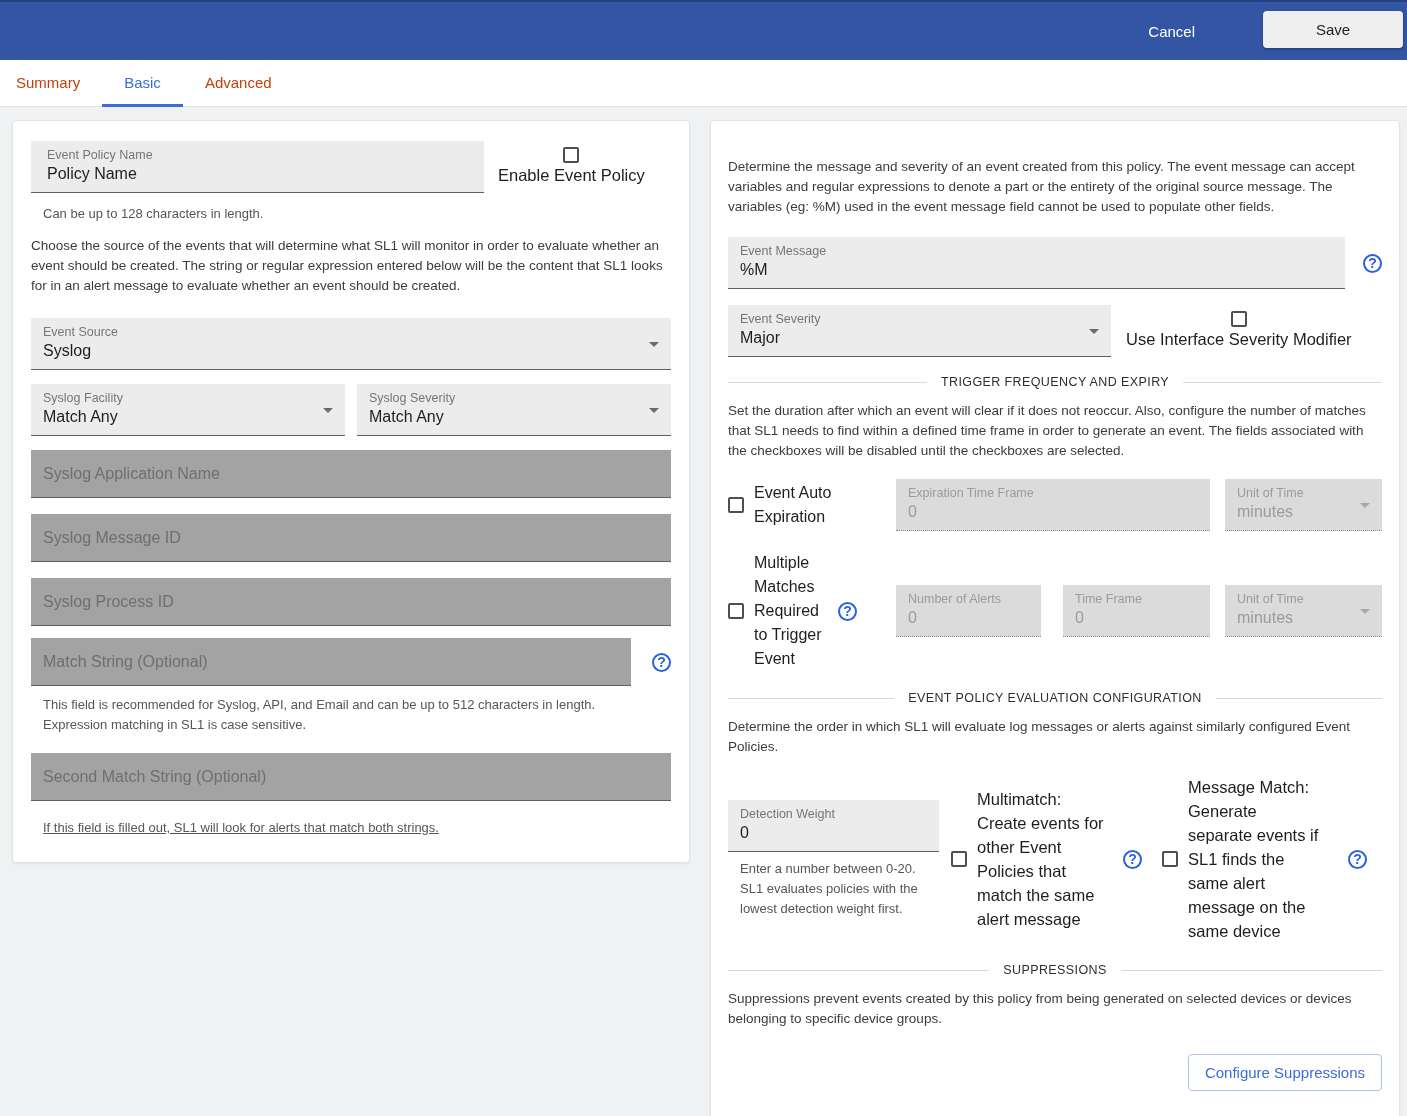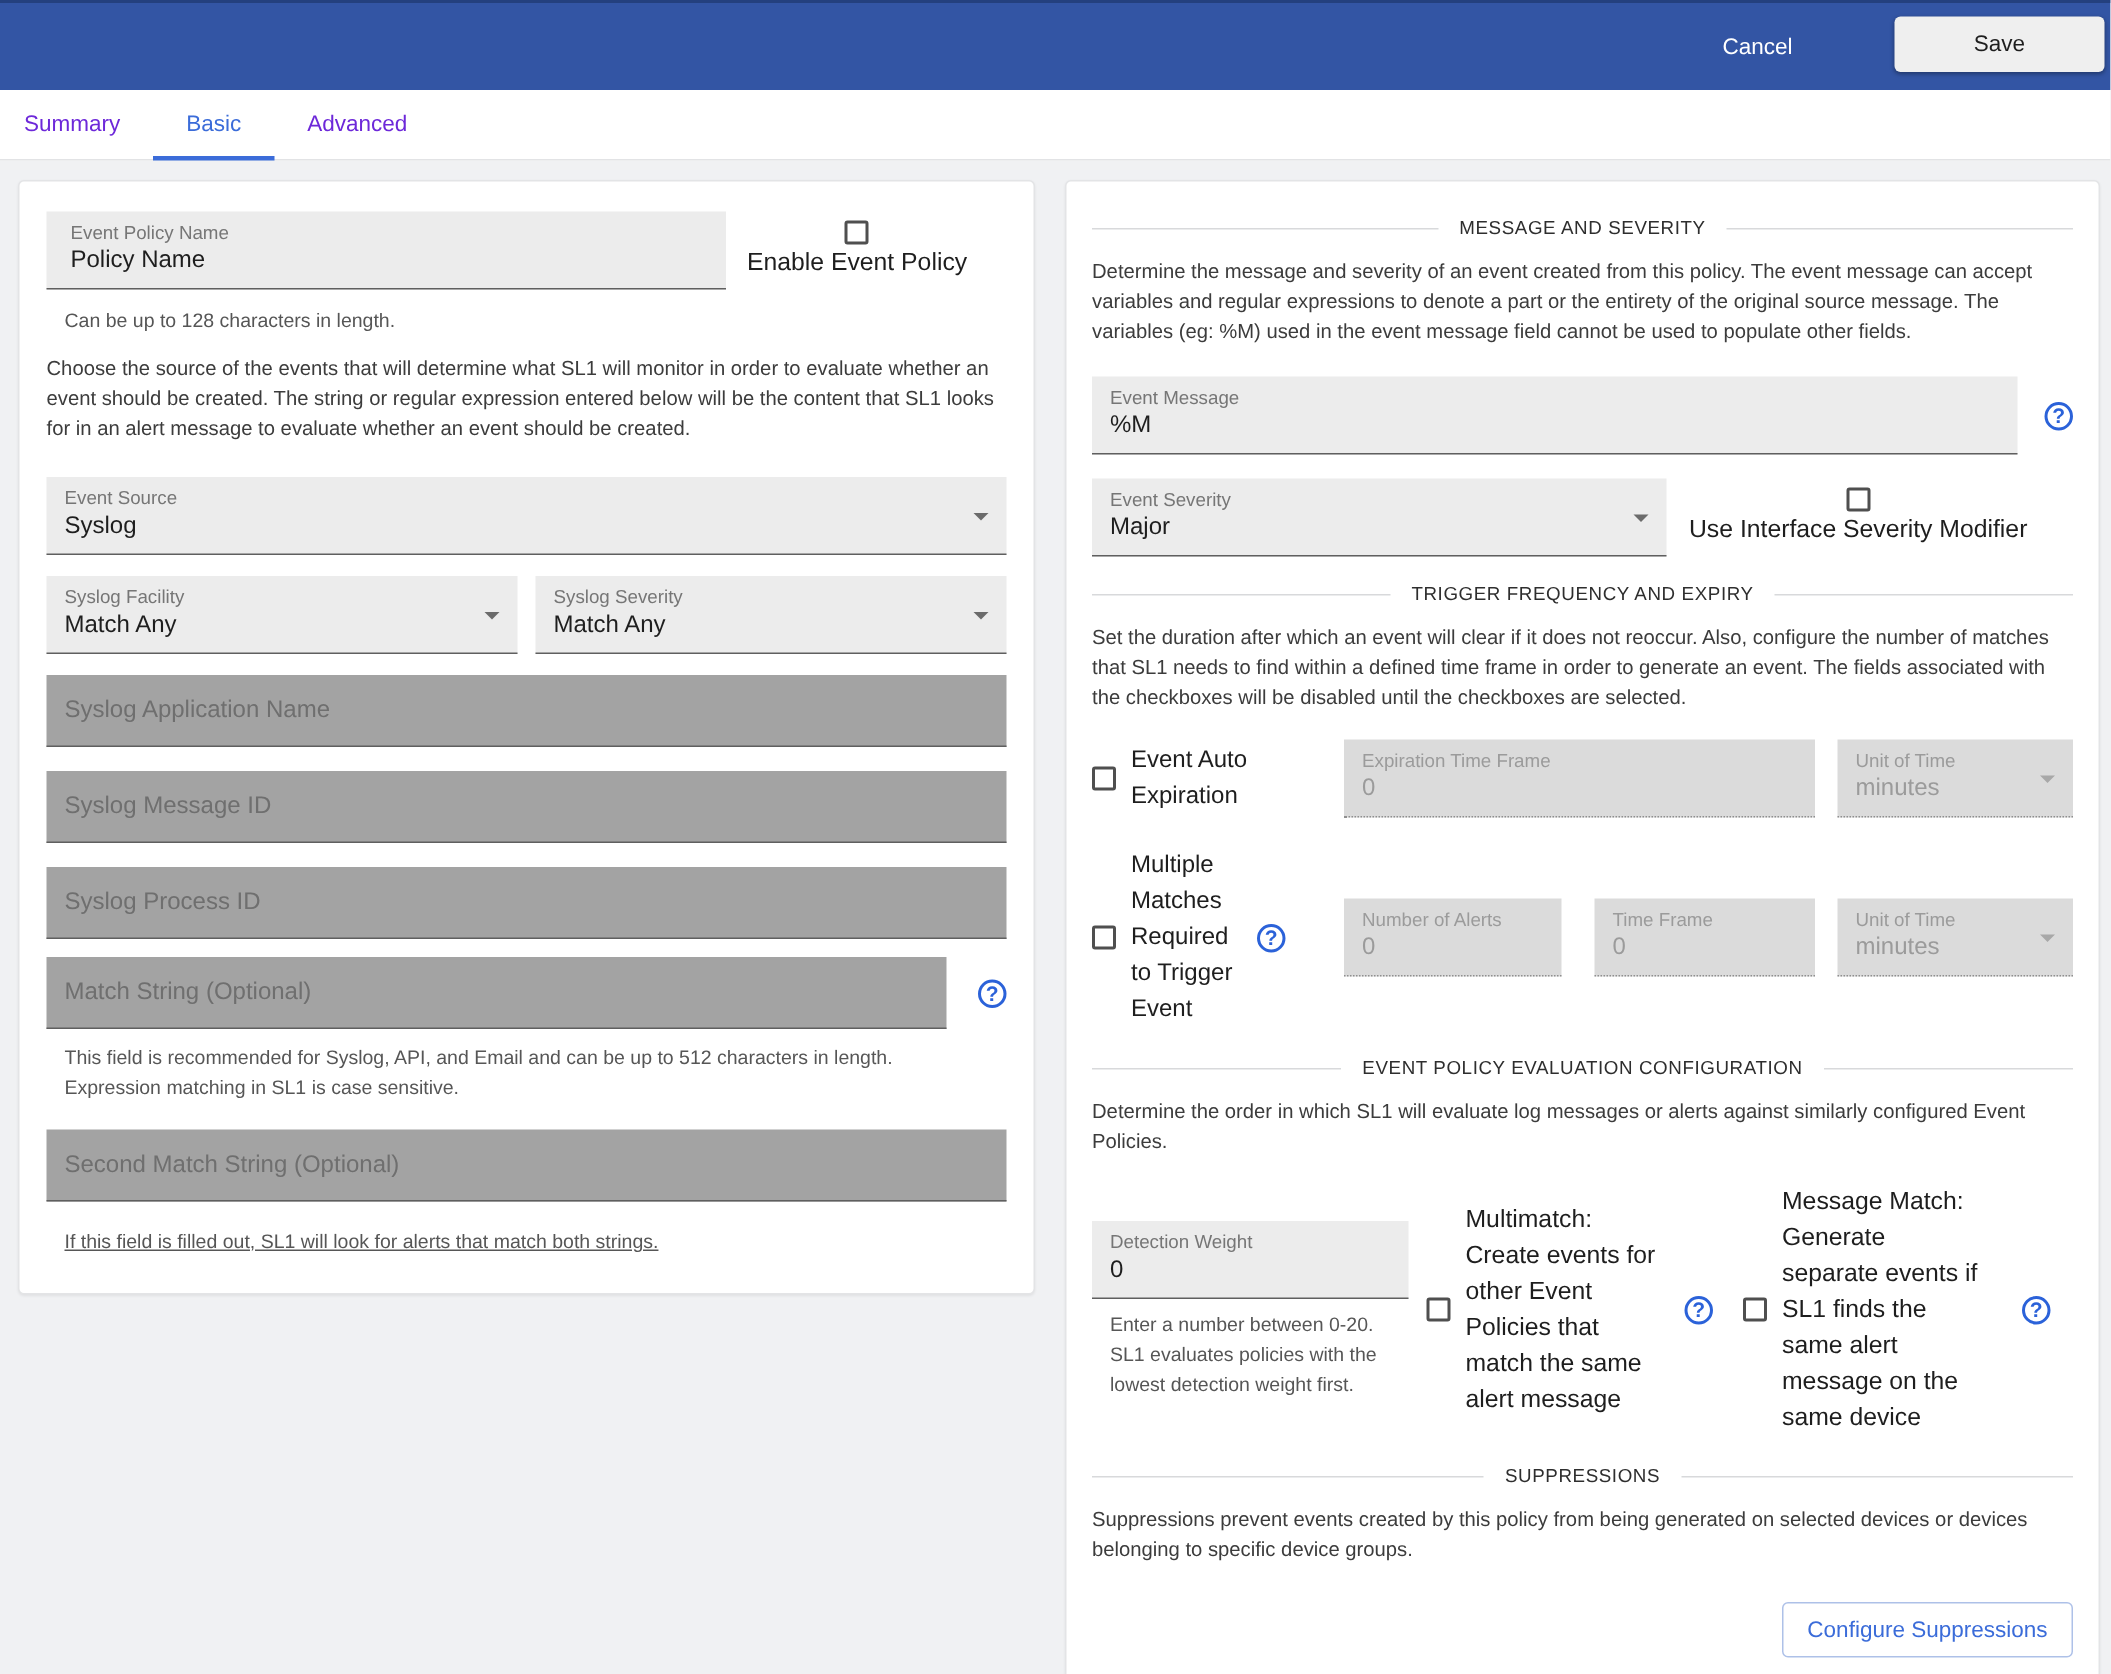--- a/index.html
+++ b/index.html
@@ -35,21 +35,21 @@
     box-shadow:0 1px 3px rgba(0,0,0,.35);
     margin-top:-4px;
   }
   
   .tabbar{
     background:#FFFFFF;height:47px;display:flex;align-items:stretch;
     padding-left:8px;border-bottom:1px solid #E2E3E5;
   }
   .tab{
     padding:0 22px;display:flex;align-items:center;
-    font-size:15px;color:#6d28d9;cursor:pointer;
+    font-size:15px;color:#c2410c;cursor:pointer;
     border-bottom:3px solid transparent;margin-bottom:-1px;
   }
   .tab:first-child{padding-left:8px;}
   .tab.active{color:var(--accent-blue);border-bottom-color:var(--accent-blue);}
   
   .main{display:flex;align-items:flex-start;gap:20px;padding:13px 14px 0 12px;}
   .panel{
     background:#FFFFFF;border:1px solid #E3E4E6;border-radius:4px;
     box-shadow:0 1px 2px rgba(0,0,0,.07);
   }
@@ -200,21 +200,20 @@
     </div>
     <div class="helper" style="margin-top:9px;width:600px;">This field is recommended for Syslog, API, and Email and can be up to 512 characters in length. Expression matching in SL1 is case sensitive.</div>
 
     <input class="text-input mt18" placeholder="Second Match String (Optional)" style="">
     <div class="helper" style="margin-top:17px;text-decoration:underline;">If this field is filled out, SL1 will look for alerts that match both strings.</div>
 
   </section>
 
   <section class="panel right">
 
-    <div class="section-hdr">MESSAGE AND SEVERITY</div>
     <p class="para mt12" style="margin-bottom:0;">Determine the message and severity of an event created from this policy. The event message can accept variables and regular expressions to denote a part or the entirety of the original source message. The variables (eg: %M) used in the event message field cannot be used to populate other fields.</p>
 
     <div class="msg-row mt20">
       <div class="field">
         <span class="flabel">Event Message</span>
         <span class="fvalue">%M</span>
       </div>
       <span class="help-icon">?</span>
     </div>
 

